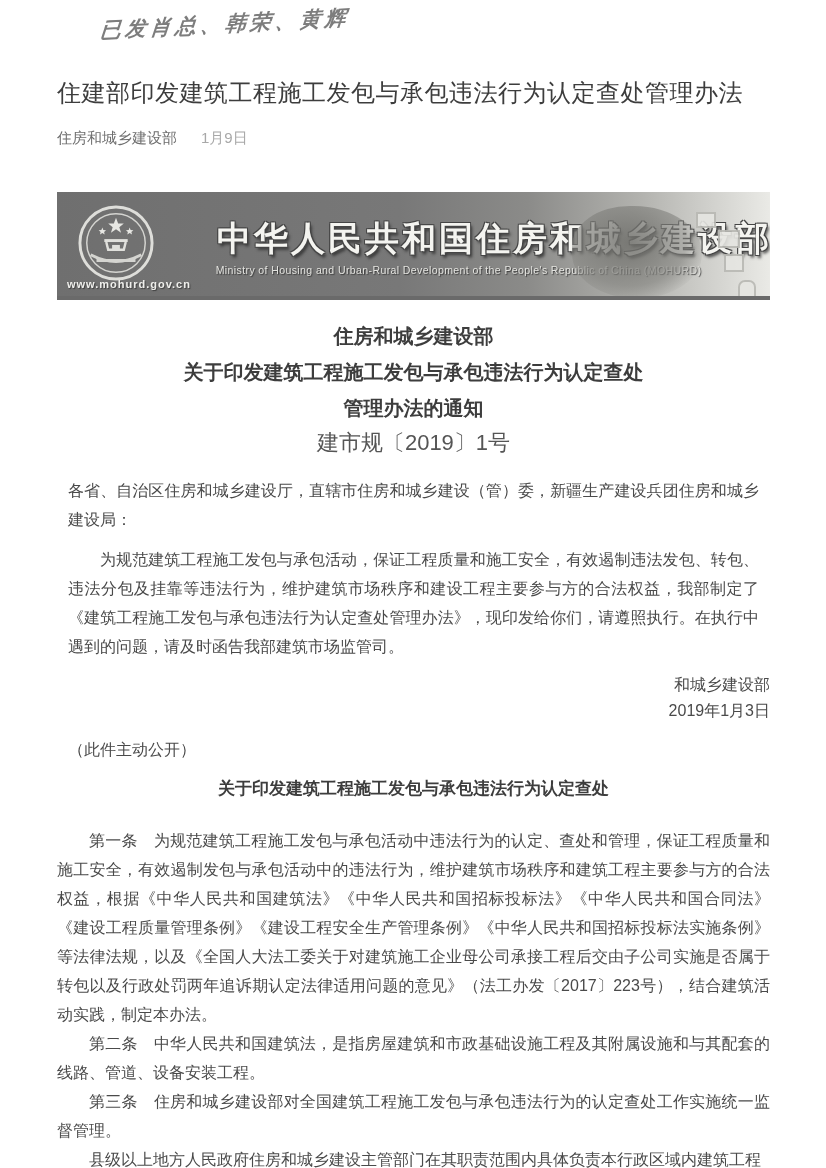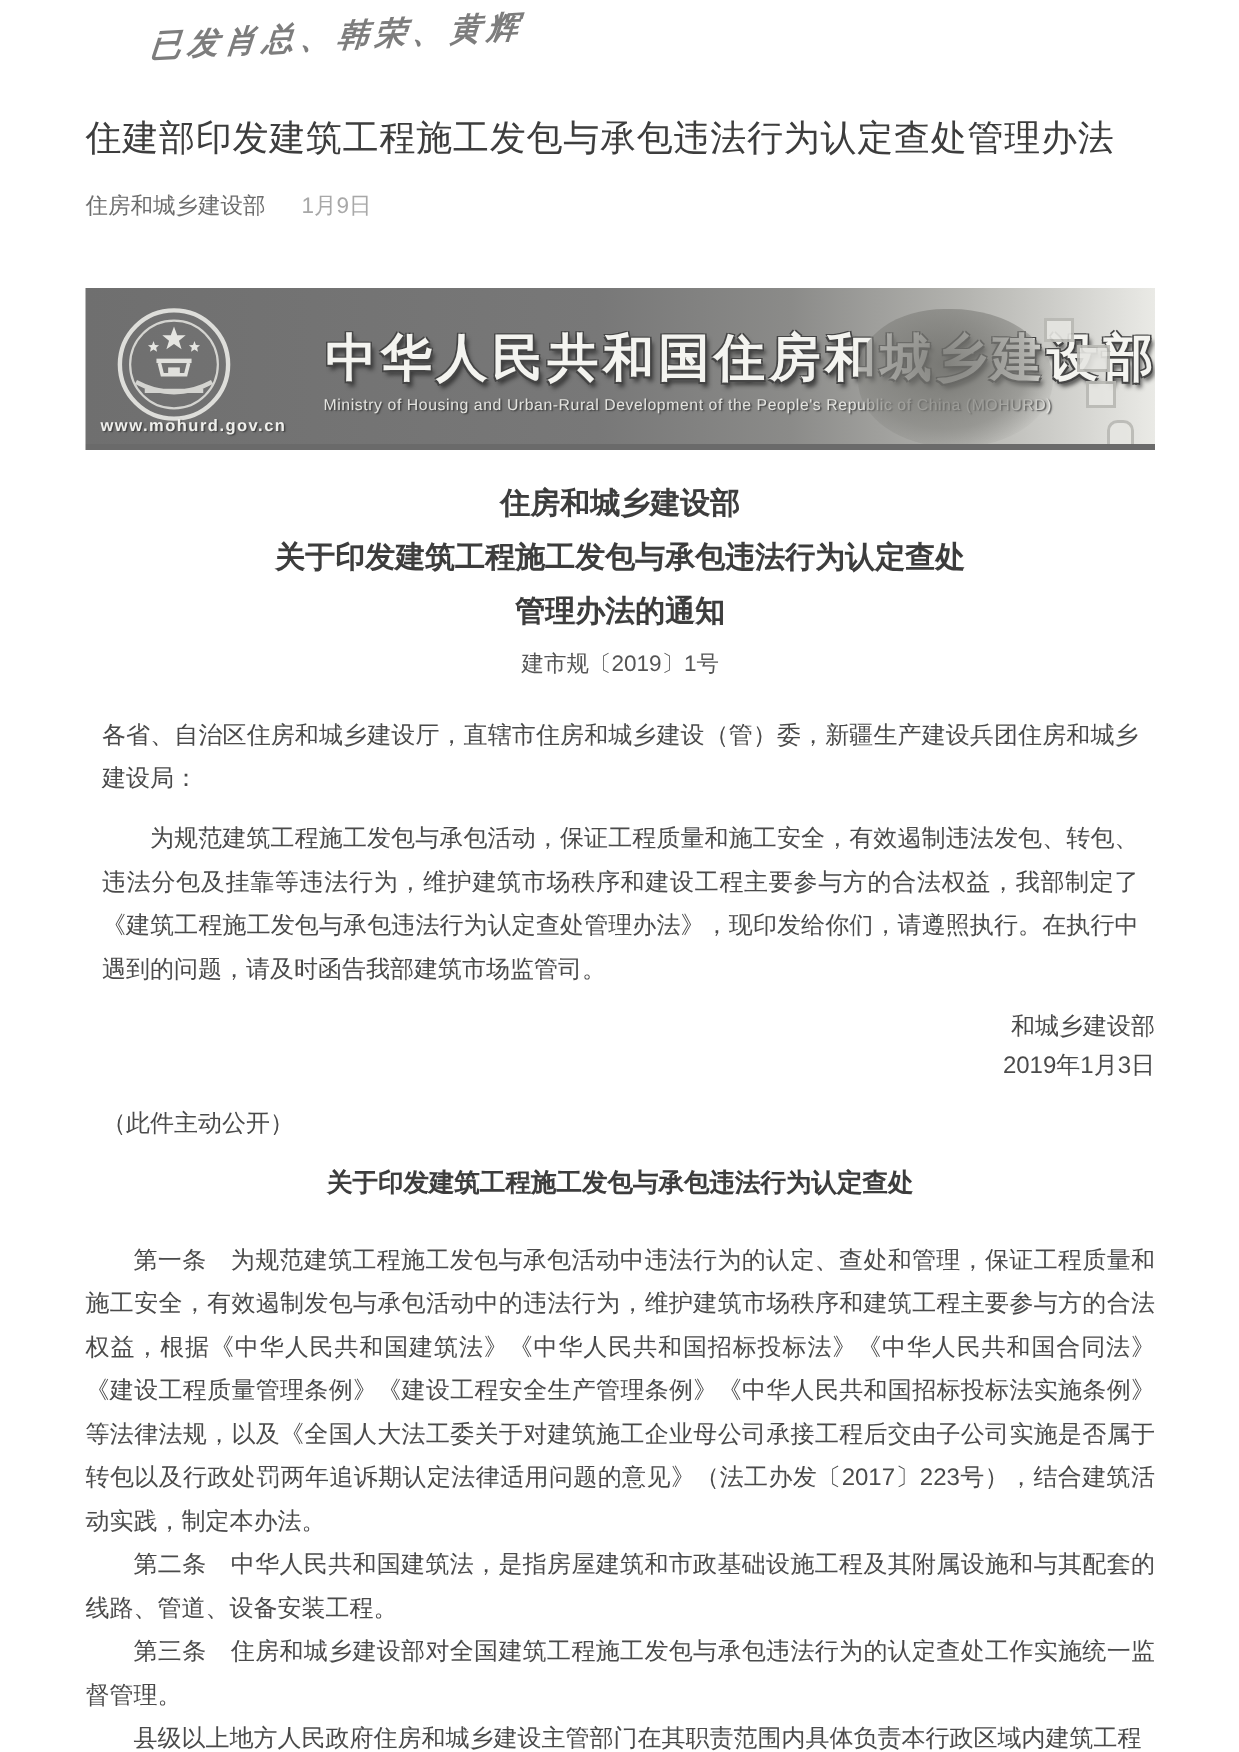--- a/index.html
+++ b/index.html
@@ -47,21 +47,21 @@
     position:absolute;right:68px;top:14px;width:130px;height:92px;border-radius:46% 54% 50% 50%;
     background:radial-gradient(ellipse at 45% 40%,rgba(110,110,106,.85) 0%,rgba(130,130,126,.6) 55%,rgba(150,150,146,0) 78%);
   }
   .win{position:absolute;border:2px solid #b9b9b4;background:#e6e6e2;opacity:.9;}
   .w1{right:54px;top:20px;width:16px;height:12px;}
   .w2{right:30px;top:38px;width:18px;height:14px;}
   .w3{right:26px;top:62px;width:16px;height:14px;}
   .w4{right:14px;top:88px;width:14px;height:16px;border-radius:7px 7px 0 0;}
 
   .notice-heading{margin-top:18px;text-align:center;font-size:20px;font-weight:700;line-height:36px;color:#3d3d3d;}
-  .doc-number{margin-top:6px;text-align:center;font-size:15px;line-height:22px;color:#555555;}
+  .doc-number{margin-top:6px;text-align:center;font-size:22px;line-height:22px;color:#555555;}
 
   .notice-body{margin-top:22px;font-size:16px;line-height:29px;color:#4a4a4a;text-align:justify;}
   .notice-body p{margin:11px;}
   .para-indent{text-indent:2em;}
   .signature{margin-top:6px;text-align:right;line-height:26px;}
   .disclosure{margin-top:6px;}
 
   .reg-title{margin-top:14px;text-align:center;font-size:17px;font-weight:700;color:#3d3d3d;line-height:22px;}
   .reg-body{margin-top:26px;font-size:16px;line-height:29px;color:#4a4a4a;text-align:justify;}
   .reg-body p{margin:0;text-indent:2em;}

